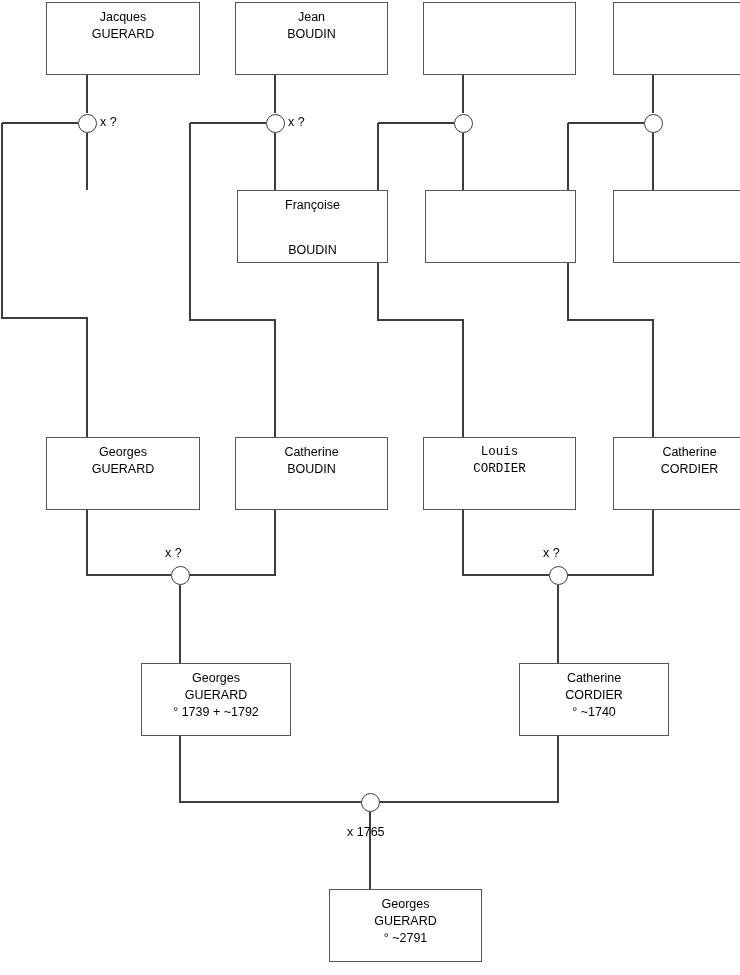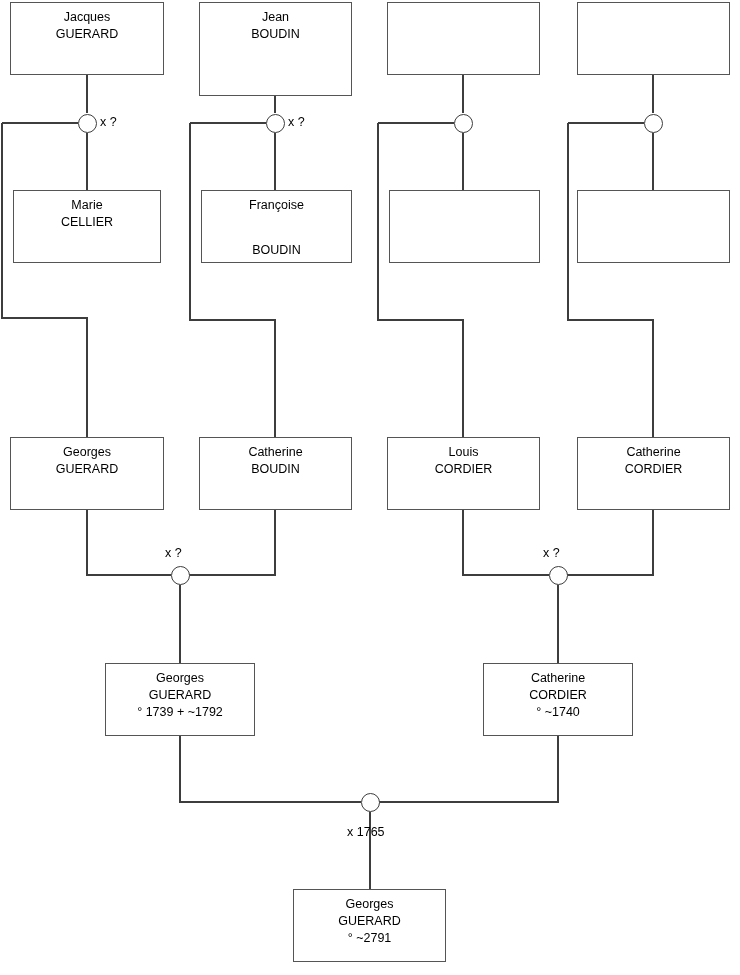--- a/index.html
+++ b/index.html
@@ -28,20 +28,21 @@
     position: absolute;
     box-sizing: border-box;
     border: 1px solid #555555;
     background: #ffffff;
     display: flex;
     flex-direction: column;
     align-items: center;
     justify-content: flex-start;
     padding-top: 6px;
     z-index: 3;
+    margin-left: 36px;
   }
   .person-box .ln,
   .person-box .gn,
   .person-box .dt {
     font-size: 12.5px;
     line-height: 17px;
     color: #000000;
     text-align: center;
     white-space: nowrap;
   }
@@ -106,43 +107,38 @@
 
     </g>
   </svg>
 
   <div class="person-box" style="left:10px; top:2px; width:154px; height:73px;">
     <span class="gn">Jacques</span>
     <span class="ln">GUERARD</span>
     <span class="dt"></span>
   </div>
 
-  <div class="person-box" style="left:199px; top:2px; width:153px; height:94px;">
+  <div class="person-box" style="left:199px; top:2px; width:153px; height:73px;">
     <span class="gn">Jean</span>
     <span class="ln">BOUDIN</span>
     <span class="dt"></span>
   </div>
 
   <div class="person-box" style="left:387px; top:2px; width:153px; height:73px;">
     <span class="gn"></span>
     <span class="ln"></span>
     <span class="dt"></span>
   </div>
 
   <div class="person-box" style="left:577px; top:2px; width:153px; height:73px;">
     <span class="gn"></span>
     <span class="ln"></span>
     <span class="dt"></span>
   </div>
 
-  <div class="person-box" style="left:13px; top:190px; width:148px; height:73px;">
-    <span class="gn">Marie</span>
-    <span class="ln">CELLIER</span>
-    <span class="dt"></span>
-  </div>
 
   <div class="person-box" style="left:201px; top:190px; width:151px; height:73px;gap:28px;">
     <span class="gn">Françoise</span>
     <span class="ln">BOUDIN</span>
     <span class="dt"></span>
   </div>
 
   <div class="person-box" style="left:389px; top:190px; width:151px; height:73px;">
     <span class="gn"></span>
     <span class="ln"></span>
@@ -160,21 +156,21 @@
     <span class="ln">GUERARD</span>
     <span class="dt"></span>
   </div>
 
   <div class="person-box" style="left:199px; top:437px; width:153px; height:73px;">
     <span class="gn">Catherine</span>
     <span class="ln">BOUDIN</span>
     <span class="dt"></span>
   </div>
 
-  <div class="person-box" style="left:387px; top:437px; width:153px; height:73px;">
+  <div class="person-box" style="left:387px; top:437px; width:153px; height:73px;font-family:Liberation Mono, monospace;">
     <span class="gn">Louis</span>
     <span class="ln">CORDIER</span>
     <span class="dt"></span>
   </div>
 
   <div class="person-box" style="left:577px; top:437px; width:153px; height:73px;">
     <span class="gn">Catherine</span>
     <span class="ln">CORDIER</span>
     <span class="dt"></span>
   </div>

